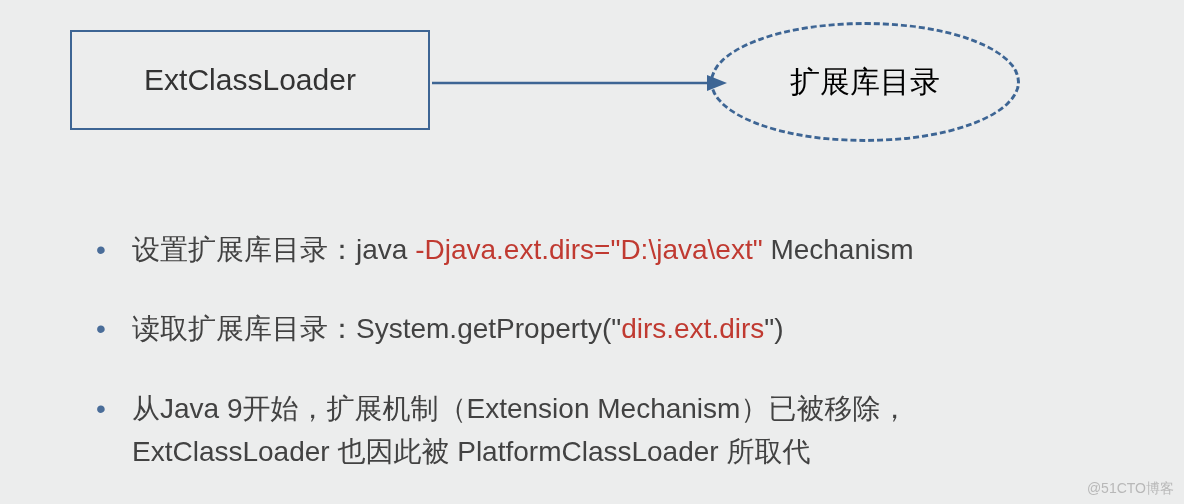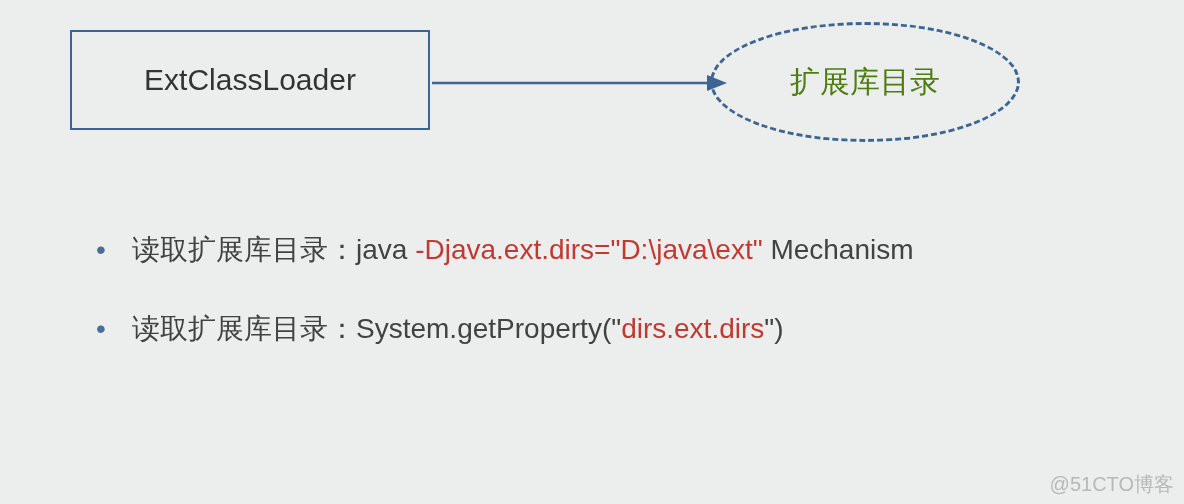--- a/index.html
+++ b/index.html
@@ -44,21 +44,21 @@
     top: -8px;
     left: 640px;
     width: 310px;
     height: 120px;
     border: 3px dashed #3d6594;
     border-radius: 50%;
     display: flex;
     align-items: center;
     justify-content: center;
     font-size: 30px;
-    color: #4d7c0f;
+    color: #000000;
     font-family: Liberation Mono, monospace;
   }
   .bullets {
     position: absolute;
     top: 228px;
     left: 90px;
     width: 1000px;
   }
   .bullets li {
     list-style: none;
@@ -75,21 +75,21 @@
     left: 6px;
     top: 0;
     color: #4a6d99;
     font-size: 28px;
   }
   .red { color: #c03a31; }
   .watermark {
     position: absolute;
     right: 10px;
     bottom: 6px;
-    font-size: 20px;
+    font-size: 14px;
     color: #b8b8b8;
   }
 </style>
 </head>
 <body>
 
 <div class="diagram-area">
   <div class="box">
     <span>ExtClassLoader</span>
   </div>
@@ -97,20 +97,24 @@
     <line x1="0" y1="15" x2="275" y2="15" stroke="#3d6594" stroke-width="2.5"></line>
     <polygon points="275,7 295,15 275,23" fill="#3d6594"></polygon>
   </svg>
   <div class="ellipse">
     <span>扩展库目录</span>
   </div>
 </div>
 
 <ul class="bullets">
   <li>
-    <span>读取扩展库目录：java </span><span class="red">-Djava.ext.dirs="D:\java\ext"</span><span> Mechanism</span>
+    <span>设置扩展库目录：java </span><span class="red">-Djava.ext.dirs="D:\java\ext"</span><span> Mechanism</span>
   </li>
   <li>
     <span>读取扩展库目录：System.getProperty("</span><span class="red">dirs.ext.dirs</span><span>")</span>
+  </li>
+  <li>
+    <span>从Java 9开始，扩展机制（Extension Mechanism）已被移除，</span><br>
+    <span>ExtClassLoader 也因此被 PlatformClassLoader 所取代</span>
   </li>
 </ul>
 
 <div class="watermark">@51CTO博客</div>
 
 </body></html>

